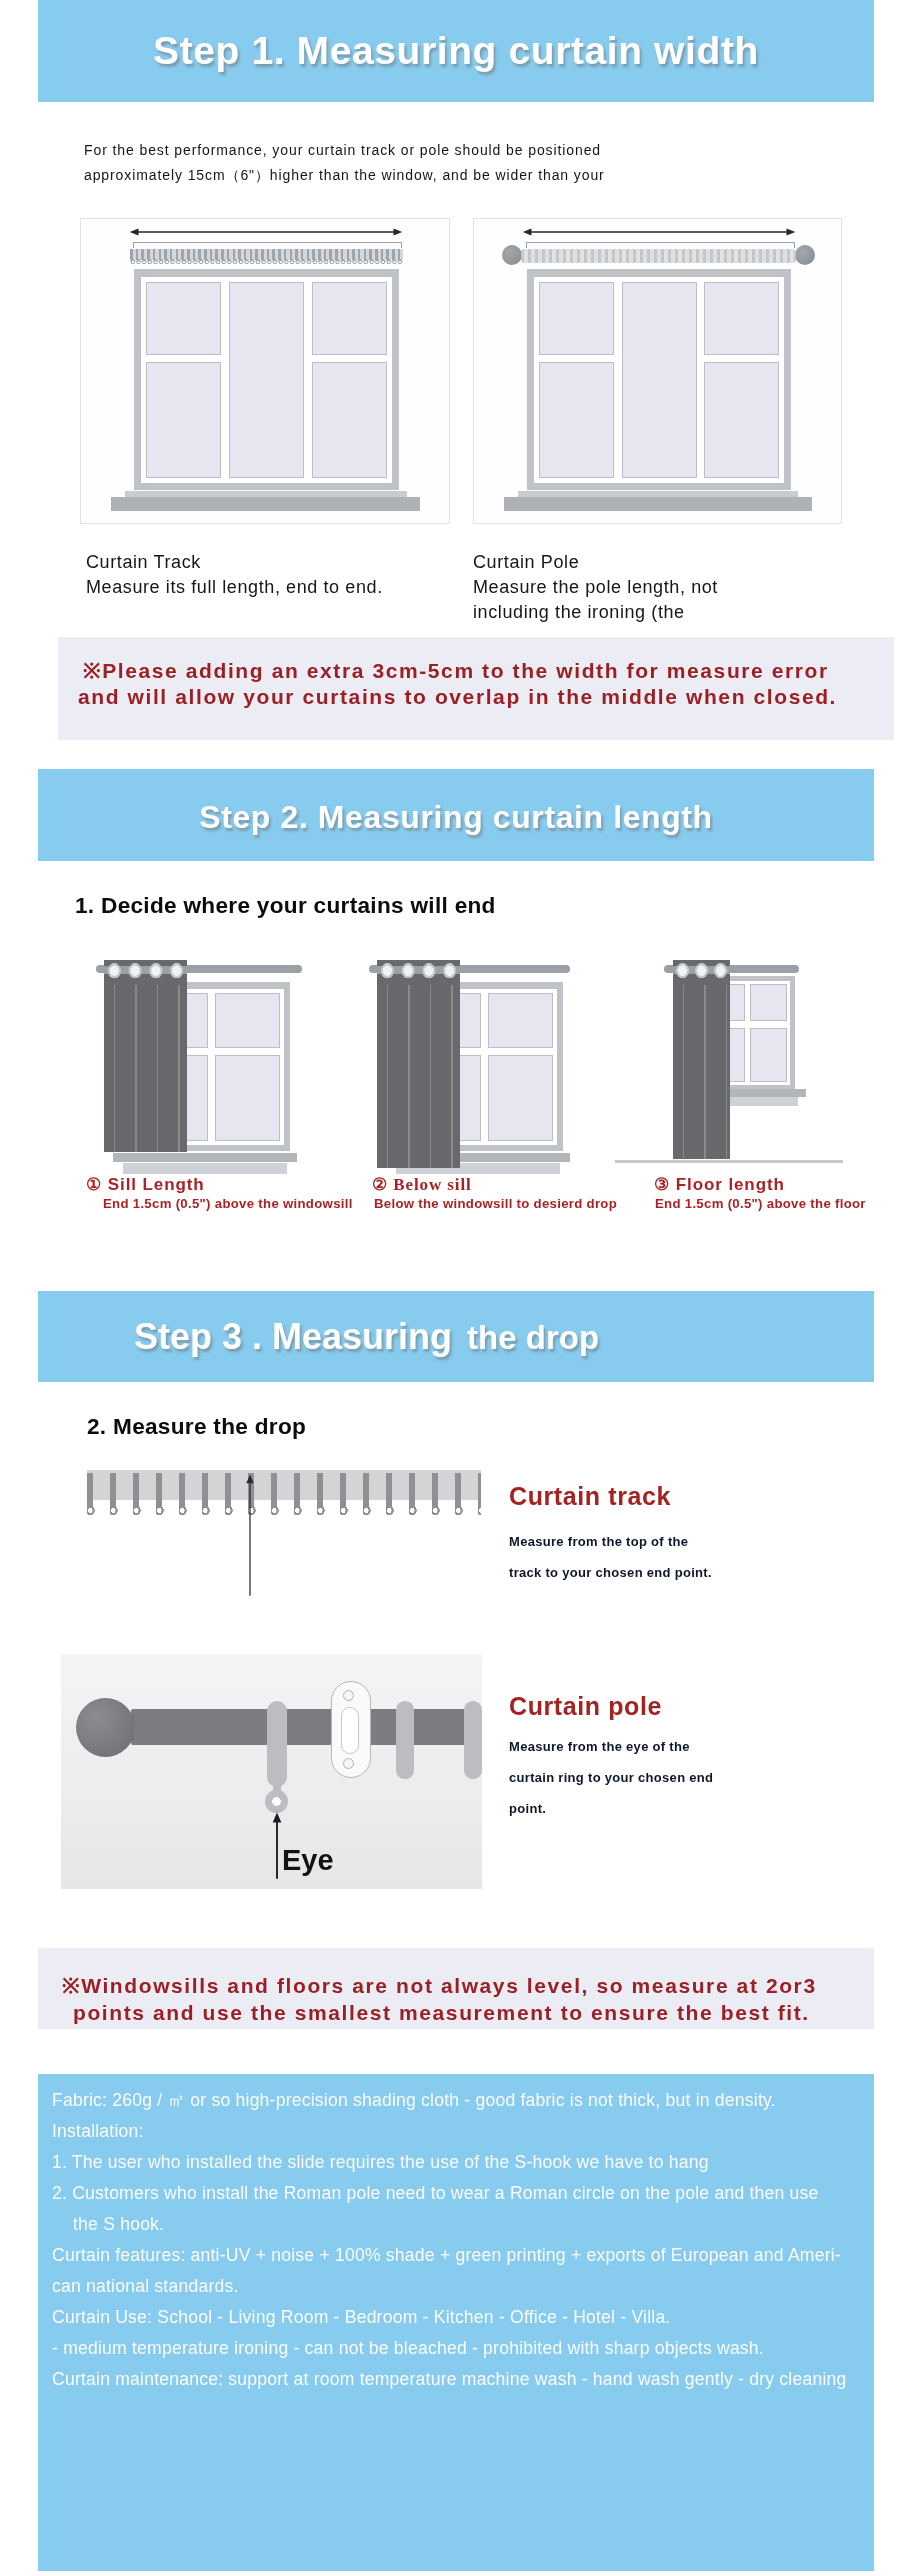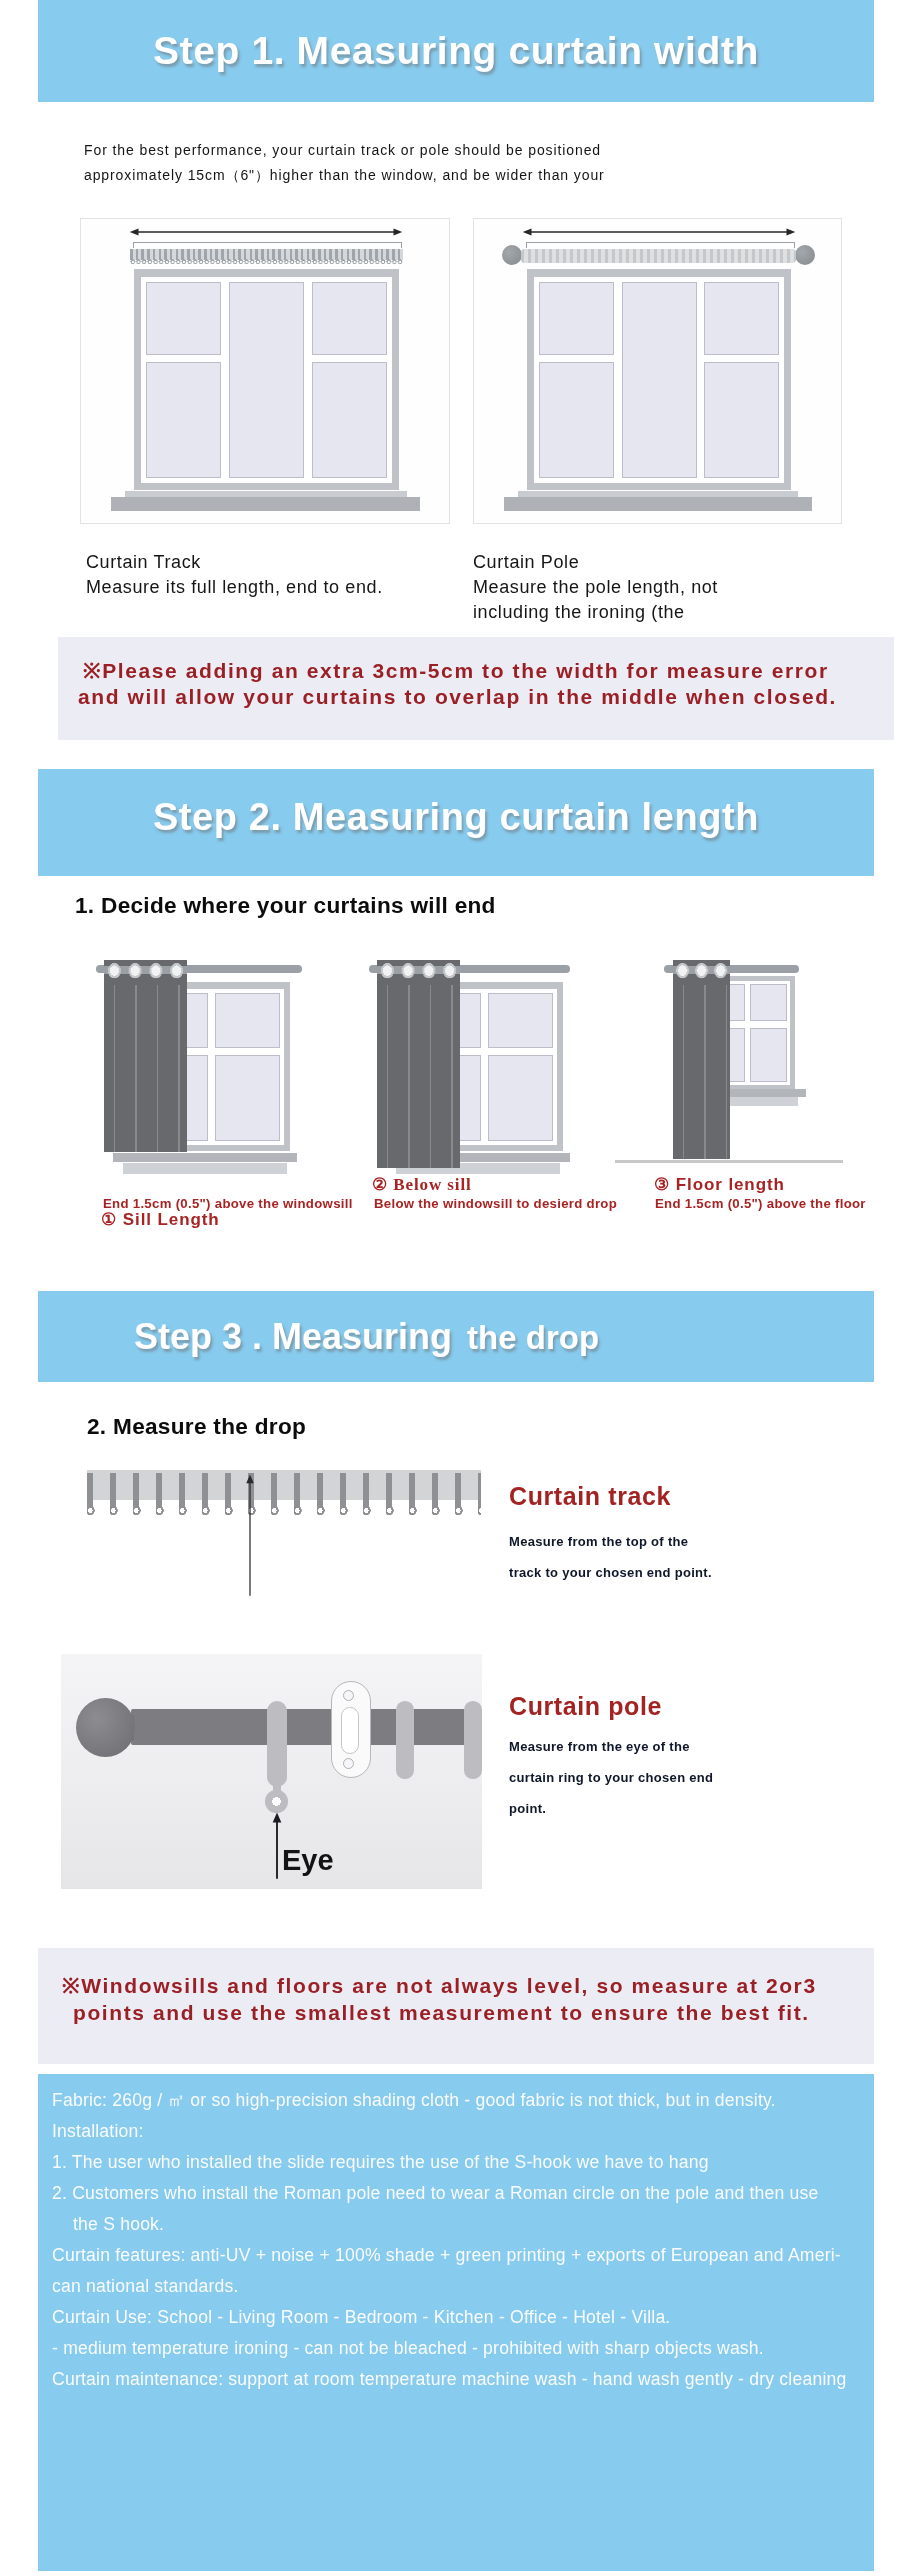--- a/index.html
+++ b/index.html
@@ -4,21 +4,21 @@
 <style>
   html,body{margin:0;padding:0;background:#ffffff;}
   #page{position:relative;width:910px;height:2576px;background:#ffffff;overflow:hidden;
         font-family:"Liberation Sans", sans-serif;border-radius:23px;}
   .abs{position:absolute;}
   
   .banner{position:absolute;left:38px;width:836px;background:#87CBEE;color:#ffffff;
           font-weight:bold;text-align:center;white-space:nowrap;
           text-shadow:1.9px 2.5px 2.5px rgba(110,110,110,0.5);}
   #banner1{top:0;height:102px;line-height:102px;font-size:39px;letter-spacing:0.6px;}
-  #banner2{top:769px;height:107px;line-height:96px;font-size:38px;letter-spacing:0.6px;}
+  #banner2{top:769px;height:92px;line-height:96px;font-size:32px;letter-spacing:0.6px;}
   #banner3{top:1291px;height:91px;line-height:91px;font-size:36px;text-align:left;padding-left:96px;box-sizing:border-box;}
   #banner3 .sub{font-size:33px;margin-left:15px;letter-spacing:0;}
   
   .intro{position:absolute;left:84px;top:138px;font-size:14px;line-height:24.5px;
          color:#151515;letter-spacing:0.9px;white-space:nowrap;}
   
   .ibox{position:absolute;top:218px;height:306px;background:#fefefe;border:0.6px solid #e2e2e2;box-sizing:border-box;}
   #ibox-track{left:80px;width:370px;}
   #ibox-pole{left:473px;width:369px;}
   .bracketline{position:absolute;left:52px;top:22.6px;width:267px;height:5.7px;
@@ -38,21 +38,21 @@
   .pane{background:#e6e6f1;border:1.3px solid #bcbcca;flex:1;}
   .pane.small{flex:0 0 36%;}
   .sillstep{position:absolute;background:#c8ccd0;}
   .sillmain{position:absolute;background:#aeb2b7;}
   
   .capblock{position:absolute;top:550px;font-size:18px;line-height:25px;color:#161616;
             letter-spacing:0.6px;white-space:nowrap;}
   
   .note{position:absolute;left:38px;width:836px;background:#ECECF4;}
   #note1{top:637px;height:103px;margin-left:20px;}
-  #note2{top:1948px;height:116px;}
+  #note2{top:1948px;height:81px;}
   .nline{position:absolute;font-size:21px;font-weight:bold;color:#9A2025;
          letter-spacing:1.6px;white-space:nowrap;}
   
   .hblack{position:absolute;font-weight:bold;color:#0c0c0c;font-size:22.6px;
           letter-spacing:0.3px;white-space:nowrap;}
   
   .pole2{position:absolute;height:7.5px;border-radius:3.8px;background:#9aa0a5;}
   .curtain{position:absolute;background:#68696d;}
   .poleseg{position:absolute;left:0;right:0;top:6.3px;height:7.5px;background:#9aa0a5;}
   .grommets{position:absolute;left:0;top:0;width:100%;height:19px;
@@ -246,21 +246,21 @@
   </div>
   <div class="sillstep" style="left:689px;top:1089px;width:117px;height:8.2px;background:#b2b6bb;"></div>
   <div class="sillstep" style="left:697px;top:1097px;width:101px;height:8.8px;background:#ced2d6;"></div>
   <div class="floorline" style="left:615px;top:1160px;width:228px;"></div>
   <div class="curtain" style="left:673px;top:960px;width:57px;height:199px;">
     <div class="poleseg"></div>
     <div class="grommets g3"></div>
     <div class="folds"></div>
   </div>
 
-  <div class="optlabel" style="left:101px;top:1174px;margin-top:35px;">① Sill Length</div>
+  <div class="optlabel" style="left:86px;top:1174px;">① Sill Length</div>
   <div class="optdesc" style="left:103px;top:1196px;">End 1.5cm (0.5") above the windowsill</div>
   <div class="optlabel" style="left:372px;top:1174px;font-family:Liberation Serif, serif;">② Below sill</div>
   <div class="optdesc" style="left:374px;top:1196px;">Below the windowsill to desierd drop</div>
   <div class="optlabel" style="left:654px;top:1174px;">③ Floor length</div>
   <div class="optdesc" style="left:655px;top:1196px;">End 1.5cm (0.5") above the floor</div>
 
   <div class="banner" id="banner3">
     <span>Step 3 . Measuring</span><span class="sub">the drop</span>
   </div>
   <div class="hblack" style="left:87px;top:1414px;">2. Measure the drop</div>

